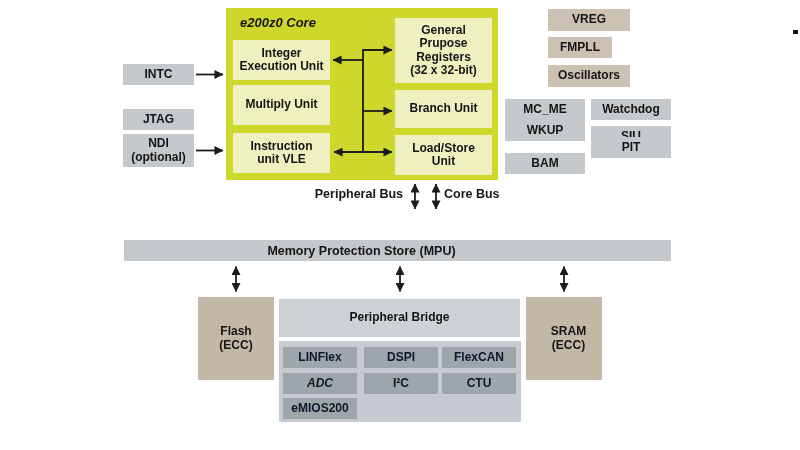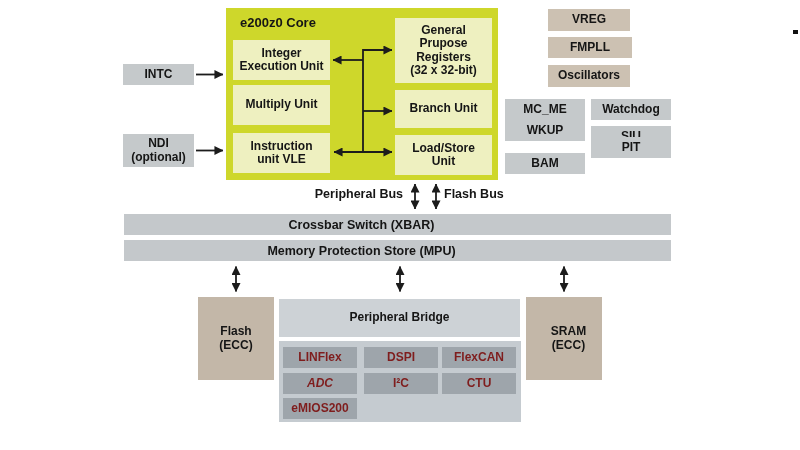--- a/index.html
+++ b/index.html
@@ -5,39 +5,39 @@
   html,body{margin:0;padding:0;background:#fff;}
   .stage{position:relative;width:800px;height:450px;background:#fff;overflow:hidden;
          font-family:"Liberation Sans",sans-serif;font-weight:bold;color:#151515;}
   .box{position:absolute;display:flex;align-items:center;justify-content:center;
        text-align:center;font-size:12px;line-height:1.12;white-space:pre-line;
        box-sizing:border-box;}
   .gray{background:var(--gray,#c5c9cb);}
   .tan{background:var(--tan,#ccc1b2);}
   .mem{background:var(--mem_tan,#c3b7a8);}
   .corein{background:var(--core_inner,#eef0c0);}
-  .periph{background:var(--periph_gray,#9ea5ab);color:#7f1d1d;}
+  .periph{background:var(--periph_gray,#9ea5ab);color:#0f172a;}
   .bar{left:124px;width:547px;height:21px;background:var(--bar_gray,#c4c8cb);
        font-size:12.5px;padding-right:72px;}
   
   #intc{left:123px;top:64px;width:71px;height:21px;}
   #jtag{left:123px;top:109px;width:71px;height:21px;}
   #ndi{left:123px;top:134px;width:71px;height:33px;}
   
   #core{left:226px;top:8px;width:272px;height:172px;background:var(--core_green,#ced72b);}
-  #core-title{position:absolute;left:240px;top:15px;font-size:13px;}
+  #core-title{position:absolute;left:240px;top:15px;font-size:13px;font-style:italic;}
   #ieu{left:233px;top:40px;width:97px;height:40px;}
   #mul{left:233px;top:85px;width:97px;height:40px;}
   #vle{left:233px;top:133px;width:97px;height:40px;}
   #gpr{left:395px;top:18px;width:97px;height:65px;}
   #branch{left:395px;top:90px;width:97px;height:38px;}
   #lsu{left:395px;top:135px;width:97px;height:40px;}
   
   #vreg{left:548px;top:9px;width:82px;height:22px;}
-  #fmpll{left:548px;top:37px;width:84px;height:21px;}
+  #fmpll{left:548px;top:37px;width:64px;height:21px;}
   #osc{left:548px;top:65px;width:82px;height:22px;}
   
   #mcme{left:505px;top:99px;width:80px;height:21px;}
   #wdog{left:591px;top:99px;width:80px;height:21px;}
   #wkup{left:505px;top:120px;width:80px;height:21px;}
   #siu{left:591px;top:126px;width:80px;height:21px;}
   #bam{left:505px;top:153px;width:80px;height:21px;}
   #pit{left:591px;top:137px;width:80px;height:21px;}
   
   .buslabel{position:absolute;font-size:12.5px;}
@@ -59,20 +59,21 @@
   #sram{left:526px;top:297px;width:76px;height:83px;padding-left:9px;}
   #artifact{left:793px;top:30px;width:5px;height:4px;background:#111;}
   .overlay{position:absolute;left:0;top:0;pointer-events:none;z-index:5;}
 </style>
 </head>
 <body>
 
 <div class="stage">
 
   <div class="box gray" id="intc">INTC</div>
+  <div class="box gray" id="jtag">JTAG</div>
   <div class="box gray" id="ndi">NDI
 (optional)</div>
 
   <div class="box" id="core"></div>
   <div id="core-title">e200z0 Core</div>
   <div class="box corein" id="ieu">Integer
 Execution Unit</div>
   <div class="box corein" id="mul">Multiply Unit</div>
   <div class="box corein" id="vle">Instruction
 unit VLE</div>
@@ -89,23 +90,22 @@
   <div class="box tan" id="osc">Oscillators</div>
 
   <div class="box gray" id="mcme">MC_ME</div>
   <div class="box gray" id="wdog">Watchdog</div>
   <div class="box gray" id="wkup">WKUP</div>
   <div class="box gray" id="siu">SIU</div>
   <div class="box gray" id="bam">BAM</div>
   <div class="box gray" id="pit">PIT</div>
 
   <div class="buslabel" id="instr-label">Peripheral Bus</div>
-  <div class="buslabel" id="data-label">Flash Bus</div>
+  <div class="buslabel" id="data-label">Core Bus</div>
 
-  <div class="box bar" id="xbar">Crossbar Switch (XBAR)</div>
   <div class="box bar" id="mpu">Memory Protection Store (MPU)</div>
 
   <div class="box mem" id="flash">Flash
 (ECC)</div>
   <div class="box" id="bridge">Peripheral Bridge</div>
   <div class="box" id="pcontainer"></div>
   <div class="box periph" id="linflex">LINFlex</div>
   <div class="box periph" id="dspi">DSPI</div>
   <div class="box periph" id="flexcan">FlexCAN</div>
   <div class="box periph" id="adc">ADC</div>

